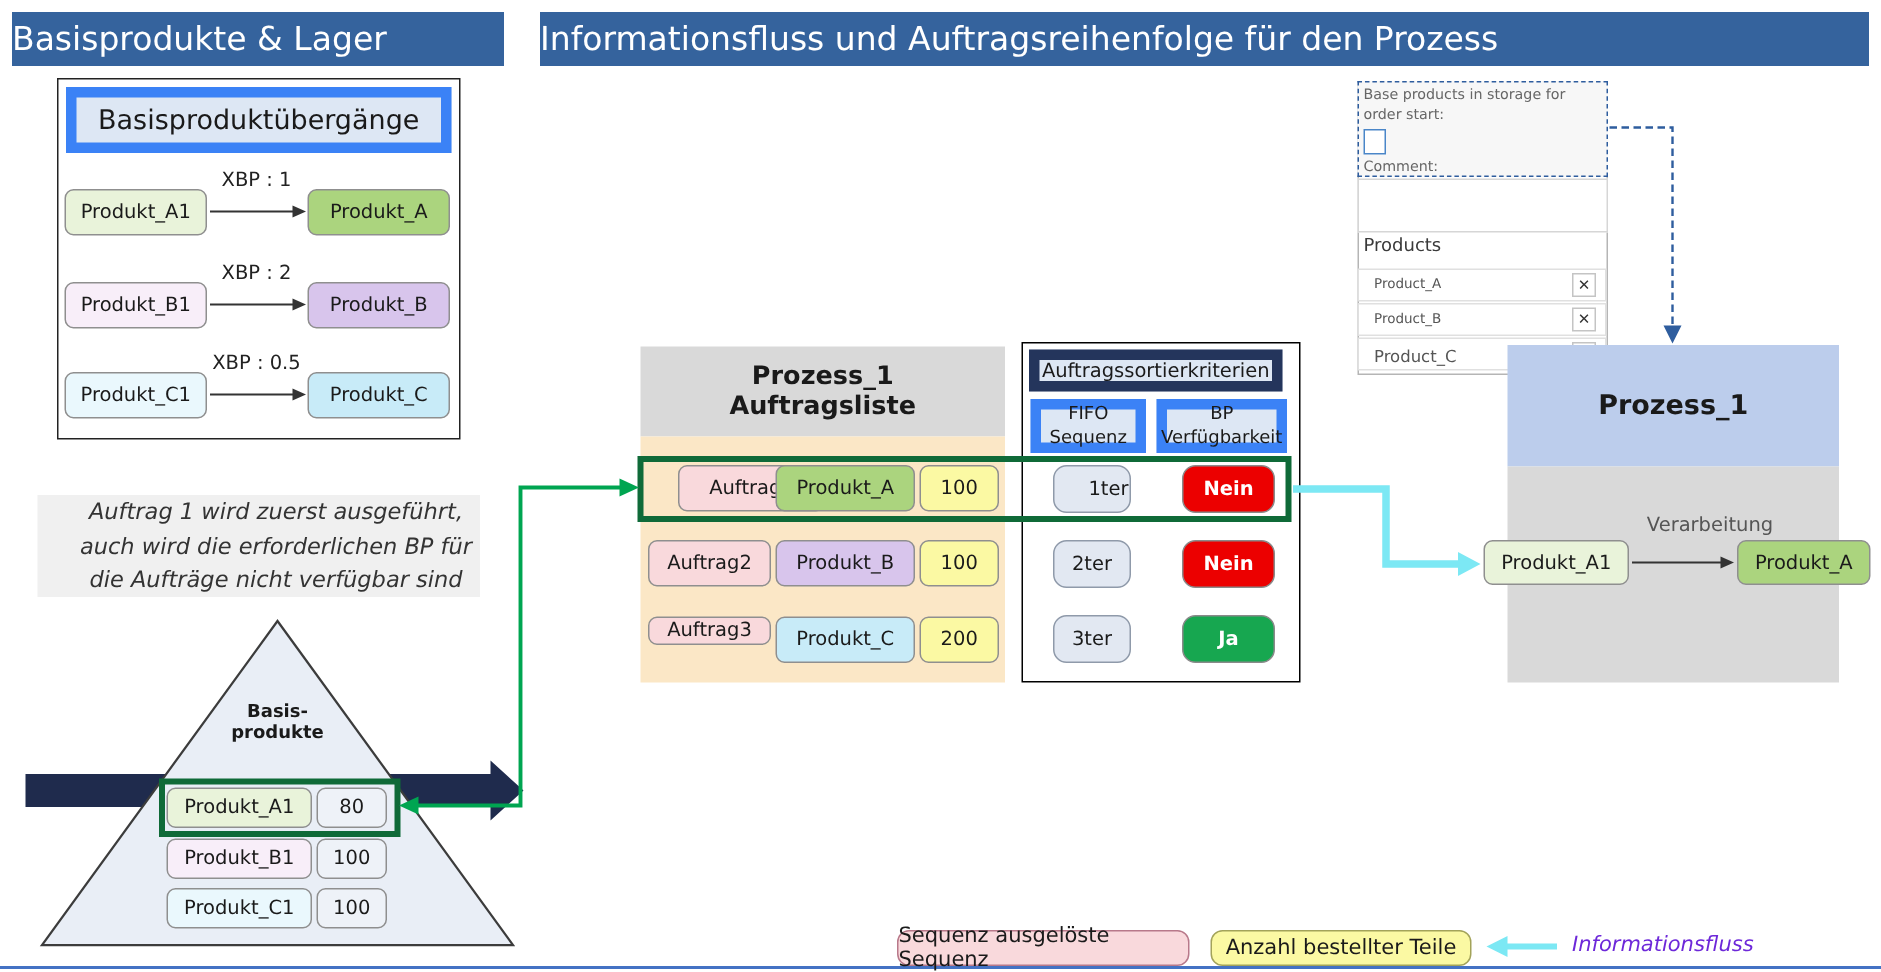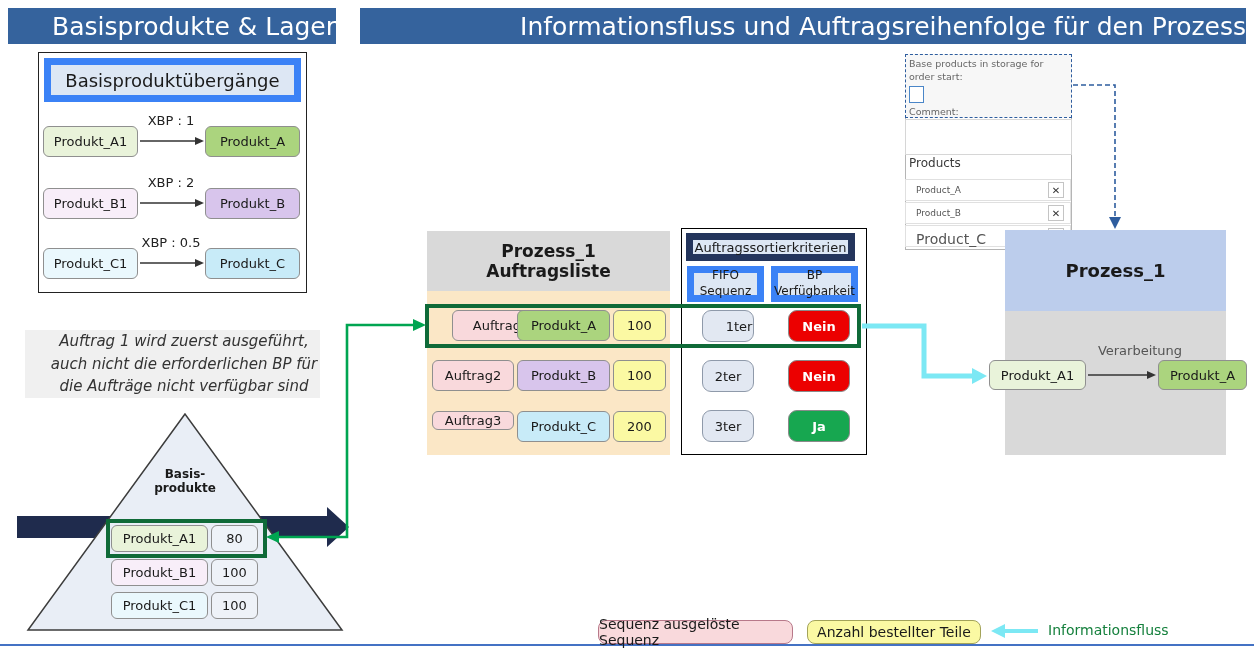--- a/index.html
+++ b/index.html
@@ -1,20 +1,20 @@
 <!DOCTYPE html>
 <html style="--header-blue: #35639d; --green-product: #abd47e; --light-green: #e9f3da; --purple-product: #d8c5ec; --light-purple: #f8eef9; --cyan-product: #c8ebf8; --light-cyan: #eaf8fd; --pink: #f9d9dc; --yellow: #fbf9a3; --peach: #fbe7c6; --gray-header: #d9d9d9; --light-blue-header: #dde7f4; --status-red: #ec0000; --status-green: #17a750; --pill-blue: #e2e8f2; --navy: #1f2b4d; --flow-cyan: #7ce8f4; --link-green: #00a551; --highlight-green: #0f6a38; --dashed-blue: #2e5d9e; --process-header: #bccdec; --triangle-fill: #e9eef6; --note-bg: #f0f0f0; --bottom-line: #4472c4;"><head>
 <meta charset="utf-8">
 <style>
   html,body{margin:0;padding:0;background:#fff;}
   #stage{position:relative;width:1254px;height:648px;background:#fff;overflow:hidden;
          font-family:"DejaVu Sans","Liberation Sans",sans-serif;color:#1a1a1a;}
   .abs{position:absolute;box-sizing:border-box;}
-  .headerbar{background:var(--header-blue);color:#fff;font-size:25px;display:flex;
-             align-items:center;justify-content:flex-end;z-index:2;}
+  .headerbar{background:var(--header-blue);color:#fff;font-size:22px;display:flex;
+             align-items:center;justify-content:flex-start;z-index:2;}
   .panelbox{border:1.6px solid #222;background:#fff;z-index:2;}
   .titlebox{background:var(--light-blue-header);border:7px solid #3b82f6;display:flex;
             align-items:center;justify-content:center;font-size:18px;z-index:2;}
   .pbox{border:1px solid #8f8f8f;border-radius:6px;display:flex;align-items:center;
         justify-content:center;font-size:13px;z-index:3;}
   .qbox{border:1px solid #8f8f8f;border-radius:6px;background:#eef2f8;display:flex;
         align-items:center;justify-content:center;font-size:13px;z-index:3;}
   .arrowlabel{font-size:13px;color:#222;text-align:center;z-index:3;}
   .notebox{background:var(--note-bg);z-index:2;font-style:italic;font-size:15px;color:#333;
            text-align:center;line-height:1.5;display:flex;flex-direction:column;justify-content:center;padding-left:23px;}
@@ -58,21 +58,21 @@
   <div class="abs pbox" style="left:43px;top:188px;width:95px;height:31px;background:var(--light-purple);">Produkt_B1</div>
   <div class="abs arrowlabel" style="left:131px;top:175px;width:80px;">XBP : 2</div>
   <div class="abs pbox" style="left:205px;top:188px;width:95px;height:31px;background:var(--purple-product);">Produkt_B</div>
 
   <div class="abs pbox" style="left:43px;top:248px;width:95px;height:31px;background:var(--light-cyan);">Produkt_C1</div>
   <div class="abs arrowlabel" style="left:131px;top:235px;width:80px;">XBP : 0.5</div>
   <div class="abs pbox" style="left:205px;top:248px;width:95px;height:31px;background:var(--cyan-product);">Produkt_C</div>
 
   <div class="abs notebox" style="left:25px;top:330px;width:295px;height:68px;">
     <div>Auftrag 1 wird zuerst ausgeführt,</div>
-    <div>auch nicht die erforderlichen BP für</div>
+    <div>auch wird die erforderlichen BP für</div>
     <div>die Aufträge nicht verfügbar sind</div>
   </div>
 
   <div class="abs" style="left:120px;top:468px;width:130px;text-align:center;font-weight:bold;font-size:12px;z-index:3;line-height:1.15;">
     <div>Basis-</div>
     <div>produkte</div>
   </div>
   <div class="abs pbox" style="left:111px;top:525px;width:97px;height:27px;background:var(--light-green);">Produkt_A1</div>
   <div class="abs qbox" style="left:211px;top:525px;width:47px;height:27px;">80</div>
   <div class="abs pbox" style="left:111px;top:559px;width:97px;height:27px;background:var(--light-purple);">Produkt_B1</div>
@@ -132,37 +132,37 @@
 
   <div class="abs" style="left:905px;top:179px;width:166px;height:22px;border:1px solid #e0e0e0;z-index:3;">
     <span class="abs" style="left:10px;top:5px;font-size:9px;color:#555;">Product_A</span>
     <span class="abs" style="left:142px;top:2px;width:16px;height:16px;border:1px solid #c4c4c4;text-align:center;font-size:10px;color:#333;line-height:16px;">✕</span>
   </div>
   <div class="abs" style="left:905px;top:202px;width:166px;height:22px;border:1px solid #e0e0e0;z-index:3;">
     <span class="abs" style="left:10px;top:5px;font-size:9px;color:#555;">Product_B</span>
     <span class="abs" style="left:142px;top:2px;width:16px;height:16px;border:1px solid #c4c4c4;text-align:center;font-size:10px;color:#333;line-height:16px;">✕</span>
   </div>
   <div class="abs" style="left:905px;top:225px;width:166px;height:22px;border:1px solid #e0e0e0;z-index:3;">
-    <span class="abs" style="left:10px;top:5px;font-size:14px;color:#555;">Product_C</span>
+    <span class="abs" style="left:10px;top:5px;font-size:11px;color:#555;">Product_C</span>
     <span class="abs" style="left:142px;top:2px;width:16px;height:16px;border:1px solid #c4c4c4;text-align:center;font-size:10px;color:#333;line-height:16px;">✕</span>
   </div>
 
   <div class="abs" style="left:1005px;top:230px;width:221px;height:225px;z-index:4;">
     <div class="abs" style="left:0;top:0;width:221px;height:81px;background:var(--process-header);display:flex;align-items:center;justify-content:center;font-weight:bold;font-size:18px;">
       <span>Prozess_1</span>
     </div>
     <div class="abs" style="left:0;top:81px;width:221px;height:144px;background:var(--gray-header);"></div>
   </div>
   <div class="abs" style="left:1080px;top:343px;width:120px;font-size:13px;color:#555;text-align:center;z-index:5;">Verarbeitung</div>
   <div class="abs pbox" style="left:989px;top:360px;width:97px;height:30px;background:var(--light-green);z-index:5;">Produkt_A1</div>
   <div class="abs pbox" style="left:1158px;top:360px;width:89px;height:30px;background:var(--green-product);z-index:5;">Produkt_A</div>
 
   <div class="abs legendbox" style="left:598px;top:620px;width:195px;height:24px;background:var(--pink);border:1px solid #b8798a;">Sequenz ausgelöste Sequenz</div>
   <div class="abs legendbox" style="left:807px;top:620px;width:174px;height:24px;background:var(--yellow);border:1px solid #a3a35a;">Anzahl bestellter Teile</div>
-  <div class="abs" style="left:1048px;top:622px;font-size:14px;color:#15803d;z-index:2;">Informationsfluss</div>
+  <div class="abs" style="left:1048px;top:622px;font-size:14px;color:#6d28d9;z-index:2;font-style:italic;">Informationsfluss</div>
 
   <div class="abs" style="left:0;top:644px;width:1254px;height:2px;background:var(--bottom-line);z-index:1;"></div>
 
   <svg class="svglayer topsvg">
 
     <g>
       <line x1="140" y1="141" x2="197" y2="141" stroke="#333" stroke-width="1.4"></line>
       <polygon points="204,141 195,137 195,145" fill="#333"></polygon>
     </g>
     <g>

